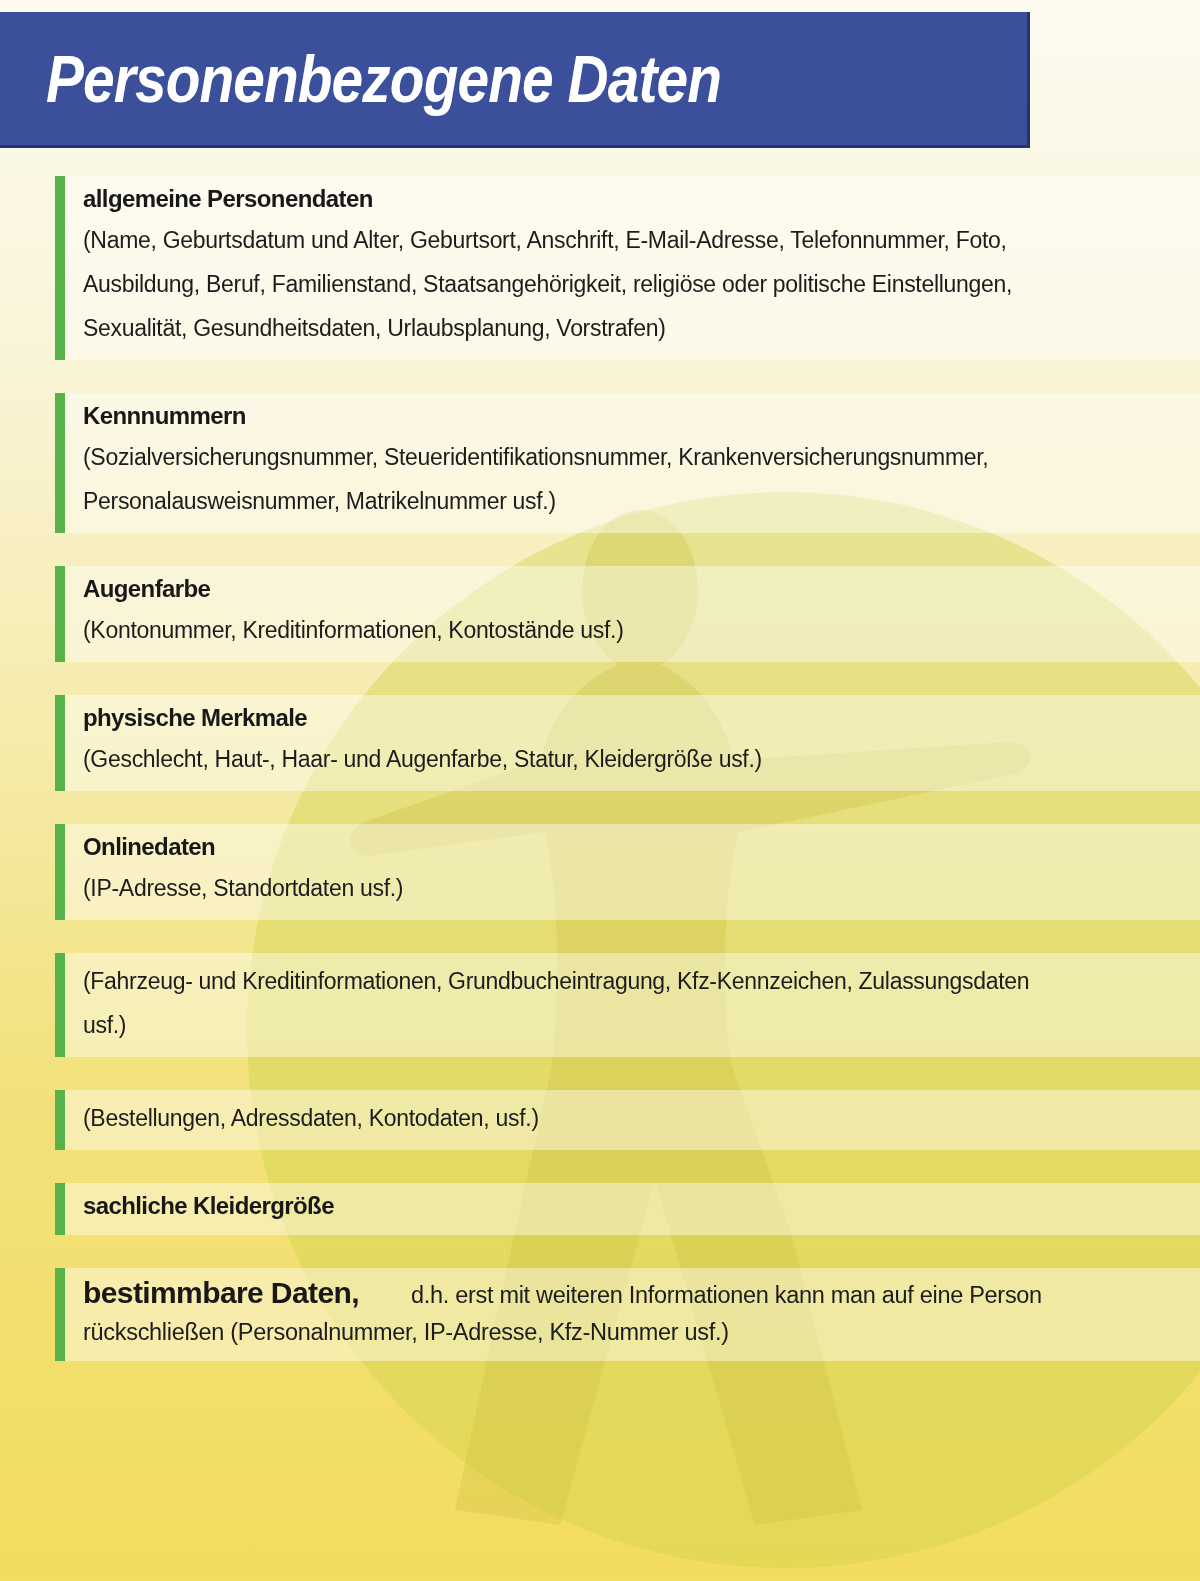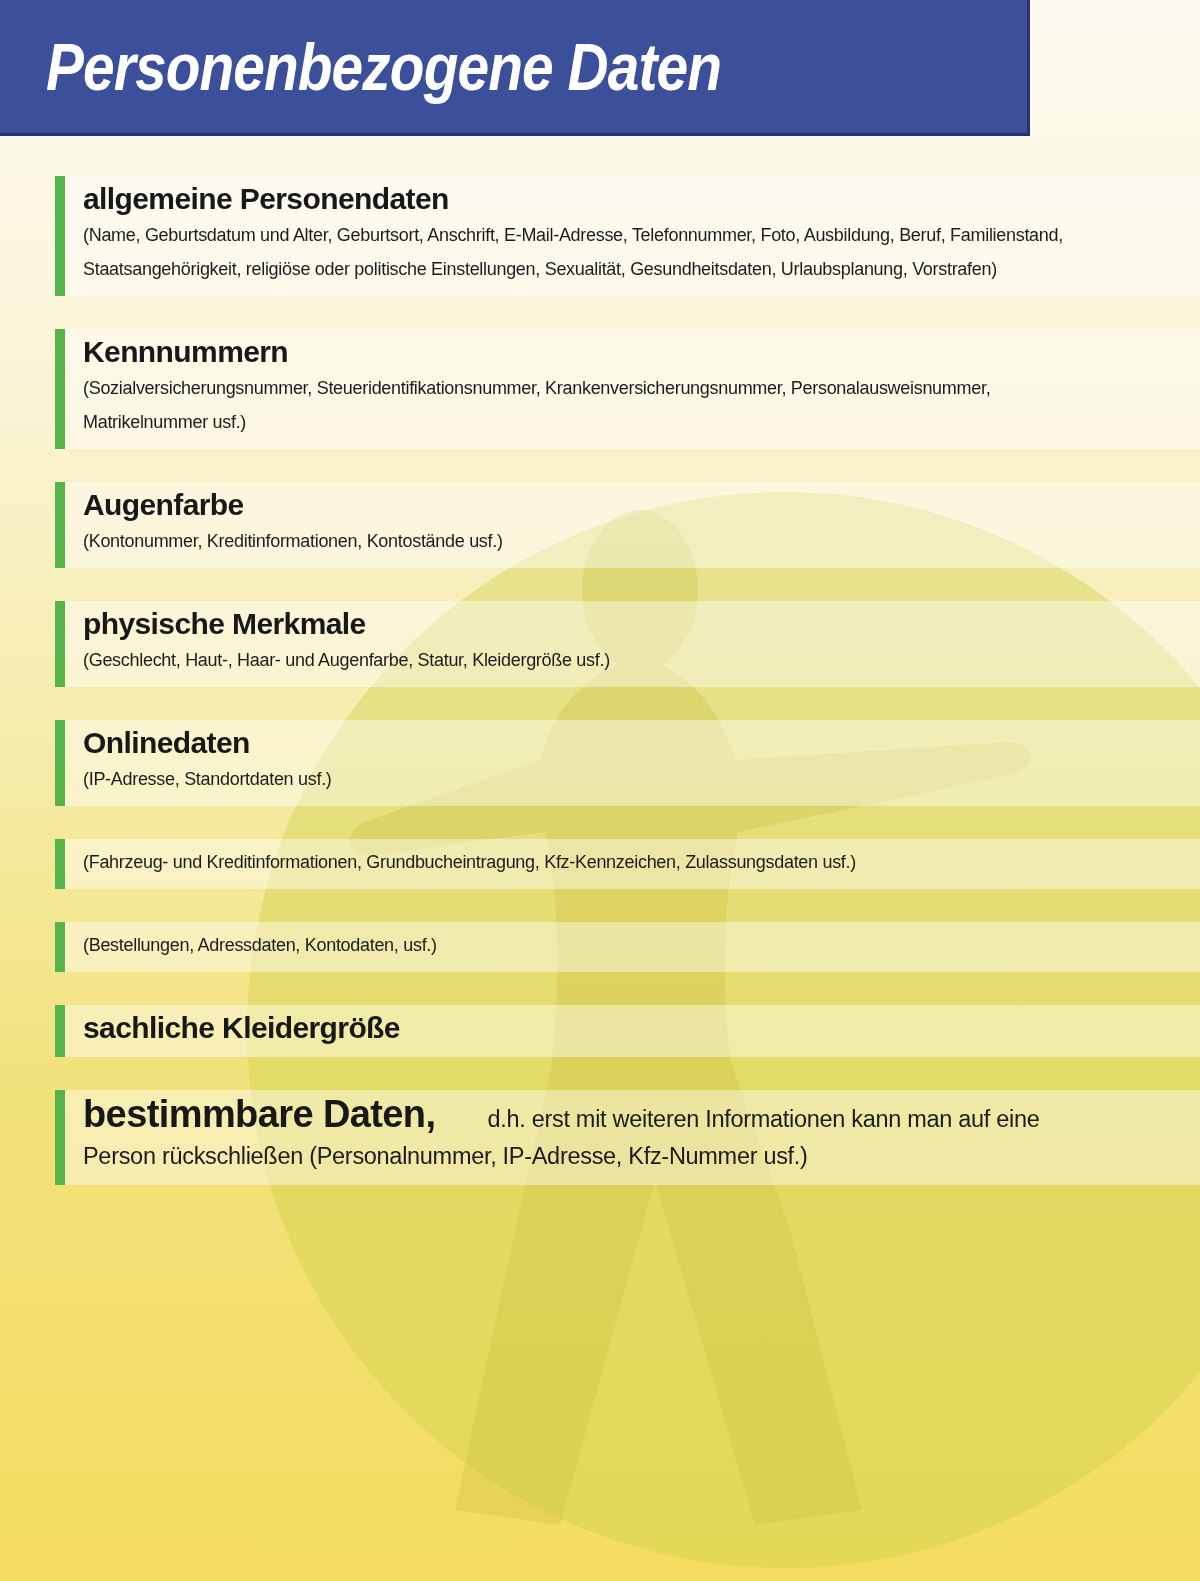--- a/index.html
+++ b/index.html
@@ -3,50 +3,50 @@
 <meta charset="utf-8">
 <style>
   html,body{margin:0;padding:0;}
   body{
     width:1200px;height:1581px;position:relative;overflow:hidden;
     font-family:"Liberation Sans",sans-serif;
     background:linear-gradient(180deg,#fdfbf1 0%,#faf4d9 22%,#f6ecae 45%,#f2e27d 68%,#f3dc5f 100%);
   }
   .bg-decor{position:absolute;top:0;left:0;width:1200px;height:1581px;pointer-events:none;}
   .header{
-    position:absolute;top:0;left:0;width:1030px;height:136px;
+    position:absolute;top:12px;left:0;width:1030px;height:136px;
     background:var(--header-bg,#3b4f9b);
     border-right:3px solid #26336e;border-bottom:3px solid #26336e;
     display:flex;align-items:center;box-sizing:border-box;
   }
   .header h1{
     margin:0 0 0 46px;color:var(--header-text,#ffffff);
     font-size:66px;font-weight:bold;font-style:italic;
     letter-spacing:-1px;white-space:nowrap;
     transform:scaleX(0.86);transform-origin:left center;
   }
   .content{position:absolute;top:176px;left:55px;right:0;}
   .section{
     background:rgba(255,255,255,0.42);
     border-left:10px solid var(--accent,#55b34a);
     padding:6px 22px 10px 18px;
     margin-bottom:33px;
   }
   .section h2{
     margin:0 0 2px 0;color:#181818;
-    font-size:30px;line-height:34px;font-weight:bold;letter-spacing:-0.6px;
+    font-size:24px;line-height:34px;font-weight:bold;letter-spacing:-0.6px;
   }
   .section p{
     margin:0;color:#1c1c1c;
-    font-size:18px;line-height:34px;letter-spacing:-0.3px;
+    font-size:23px;line-height:44px;letter-spacing:-0.3px;
     max-width:985px;
   }
   .section.inline p{font-size:23.5px;line-height:37px;max-width:1000px;}
   .section.inline .inline-heading{
-    font-size:38px;font-weight:bold;letter-spacing:-0.6px;color:#181818;
+    font-size:30px;font-weight:bold;letter-spacing:-0.6px;color:#181818;
     margin-right:52px;
   }
 </style>
 </head>
 <body>
 
 <svg class="bg-decor" viewBox="0 0 1200 1581" aria-hidden="true">
   <circle cx="785" cy="1030" r="538" fill="#cfd14a" opacity="0.42"></circle>
   <g fill="#c9bd3e" opacity="0.30">
     <ellipse cx="640" cy="590" rx="58" ry="80"></ellipse>

